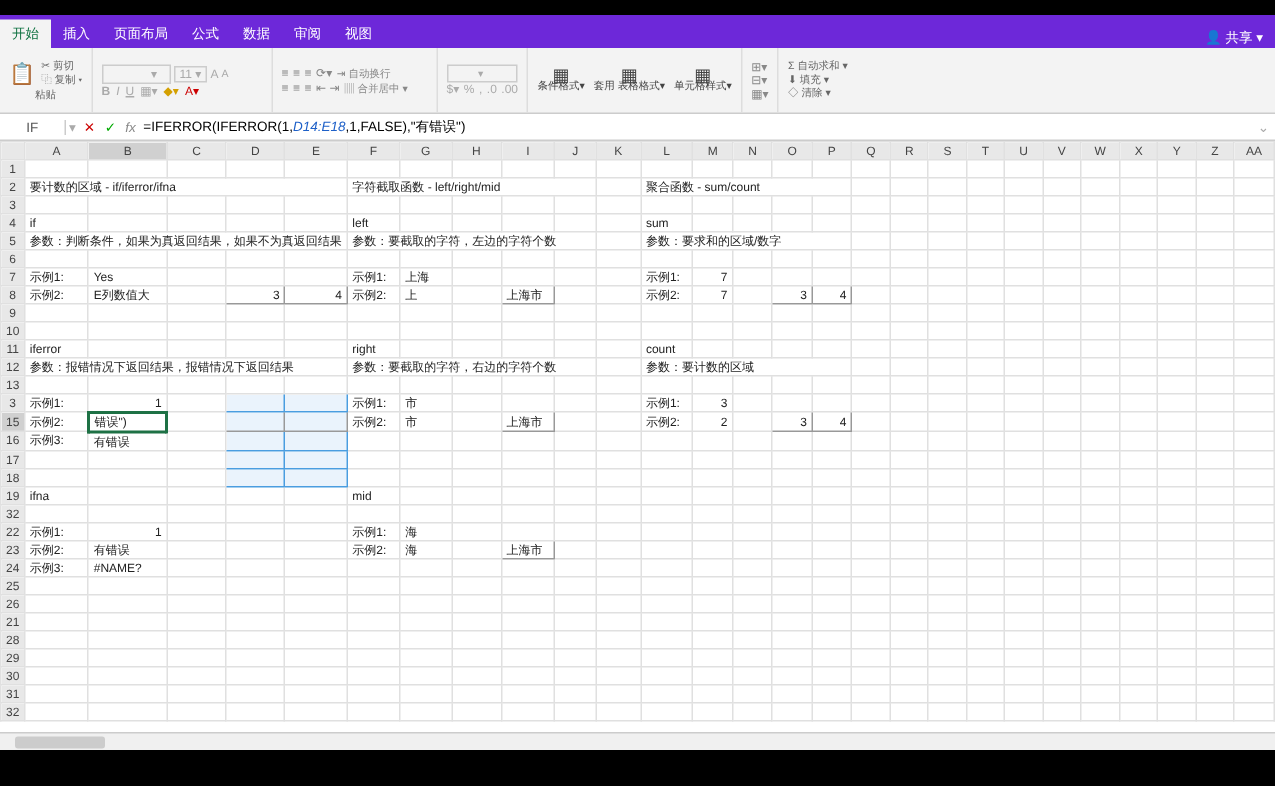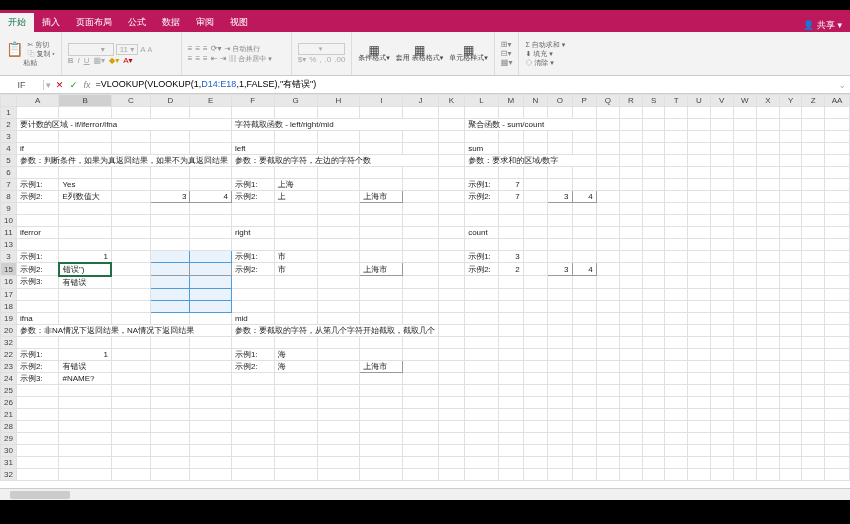--- a/index.html
+++ b/index.html
@@ -1,32 +1,32 @@
 <!DOCTYPE html>
 <html><head>
 <meta charset="utf-8">
 <style>
 * { margin: 0; padding: 0; box-sizing: border-box; font-family: "Microsoft YaHei", Arial, sans-serif; }
 body { background: #000; width: 850px; height: 524px; overflow: hidden; }
 .app { background: #fff; width: 850px; height: 490px; margin-top: 10px; display: flex; flex-direction: column; }
-.titlebar { background: #be185d; height: 22px; display: flex; align-items: flex-end; color: #fff; font-size: 9px; }
+.titlebar { background: #6d28d9; height: 22px; display: flex; align-items: flex-end; color: #fff; font-size: 9px; }
 .tab { padding: 3px 8px; cursor: pointer; }
 .tab.active { background: #f3f3f3; color: #0e7141; }
 .ribbon { background: #f3f3f3; height: 44px; border-bottom: 1px solid #ccc; display: flex; align-items: center; font-size: 8px; color: #444; }
 .rgroup { border-right: 1px solid #ddd; height: 100%; display: flex; flex-direction: column; justify-content: center; padding: 0 6px; }
 .rgroup .icon { font-size: 14px; }
 .share { margin-left: auto; margin-right: 8px; color: #fff; font-size: 9px; }
 .fbar { height: 18px; display: flex; align-items: center; border-bottom: 1px solid #ccc; font-size: 9px; }
 .namebox { width: 44px; border-right: 1px solid #ccc; padding: 0 4px; text-align: center; color: #555; }
 .fbtn { width: 14px; text-align: center; color: #888; cursor: pointer; }
 .fbtn.x { color: #c00; }
 .fbtn.c { color: #0a0; }
 .fx { font-style: italic; color: #888; padding: 0 3px; }
 .ftext { flex: 1; padding-left: 2px; color: #000; }
-.vlref { color: #1e60c8; }
+.vlref { color: #1e60c8; font-style: italic; }
 .tooltip { position: absolute; top: 94px; left: 116px; background: #fffff0; border: 1px solid #aaa; font-size: 8px; padding: 1px 3px; color: #555; }
 .tooltip .u { text-decoration: underline; color: #1e60c8; }
 .grid-wrap { flex: 1; overflow: hidden; position: relative; background: #fff; }
 table { border-collapse: collapse; table-layout: fixed; }
 th, td { border: 1px solid #e0e0e0; font-size: 8px; padding: 0 3px; height: 12px; white-space: nowrap; overflow: hidden; font-weight: normal; text-align: left; color: #222; }
 th { background: #e8e8e8; text-align: center; color: #444; }
 th.sel { background: #d0d0d0; }
 .rowh { background: #e8e8e8; text-align: center; width: 14px; color: #444; }
 .rowh.sel { background: #d0d0d0; }
 col.cA { width: 39px; } col.cB { width: 48px; } col.cC { width: 36px; } col.cD { width: 36px; }
@@ -126,21 +126,21 @@
       <span>◇ <span>清除</span> ▾</span>
     </div>
   </div>
 
   <div class="fbar">
     <div class="namebox">IF</div>
     <span style="color:#aaa;padding:0 2px">▾</span>
     <span class="fbtn x">✕</span>
     <span class="fbtn c">✓</span>
     <span class="fx">fx</span>
-    <div class="ftext"><span>=VLOOKUP(VLOOKUP(1,</span><span class="vlref">D14:E18</span><span>,1,FALSE),"有错误")</span></div>
+    <div class="ftext"><span>=IFERROR(IFERROR(1,</span><span class="vlref">D14:E18</span><span>,1,FALSE),"有错误")</span></div>
     <span style="color:#aaa;padding:0 4px">⌄</span>
   </div>
   <div class="tooltip"><span>IFERROR(</span><span class="u">value</span><span>, </span><span>value_if_error</span><span>)</span></div>
 
   <div class="grid-wrap">
     <table id="grid">
         <colgroup>
           <col style="width:14px">
           <col class="cA">
           <col class="cB">
@@ -501,20 +501,38 @@
             <td></td>
             <td></td>
             <td></td>
             <td></td>
             <td></td>
             <td></td>
             <td></td>
             <td></td>
           </tr>
           <tr>
+            <td class="rowh">12</td>
+            <td colspan="5">参数：报错情况下返回结果，报错情况下返回结果</td>
+            <td colspan="5">参数：要截取的字符，右边的字符个数</td>
+            <td></td>
+            <td colspan="5">参数：要计数的区域</td>
+            <td></td>
+            <td></td>
+            <td></td>
+            <td></td>
+            <td></td>
+            <td></td>
+            <td></td>
+            <td></td>
+            <td></td>
+            <td></td>
+            <td></td>
+          </tr>
+          <tr>
             <td class="rowh">13</td>
             <td></td>
             <td></td>
             <td></td>
             <td></td>
             <td></td>
             <td></td>
             <td></td>
             <td></td>
             <td></td>
@@ -692,42 +710,20 @@
             <td>ifna</td>
             <td></td>
             <td></td>
             <td></td>
             <td></td>
             <td>mid</td>
             <td></td>
             <td></td>
             <td></td>
             <td></td>
-            <td></td>
-            <td></td>
-            <td></td>
-            <td></td>
-            <td></td>
-            <td></td>
-            <td></td>
-            <td></td>
-            <td></td>
-            <td></td>
-            <td></td>
-            <td></td>
-            <td></td>
-            <td></td>
-            <td></td>
-            <td></td>
-            <td></td>
-          </tr>
-          <tr>
-            <td class="rowh">20</td>
-            <td colspan="5">参数：非NA情况下返回结果，NA情况下返回结果</td>
-            <td colspan="5">参数：要截取的字符，从第几个字符开始截取，截取几个</td>
             <td></td>
             <td></td>
             <td></td>
             <td></td>
             <td></td>
             <td></td>
             <td></td>
             <td></td>
             <td></td>
             <td></td>

